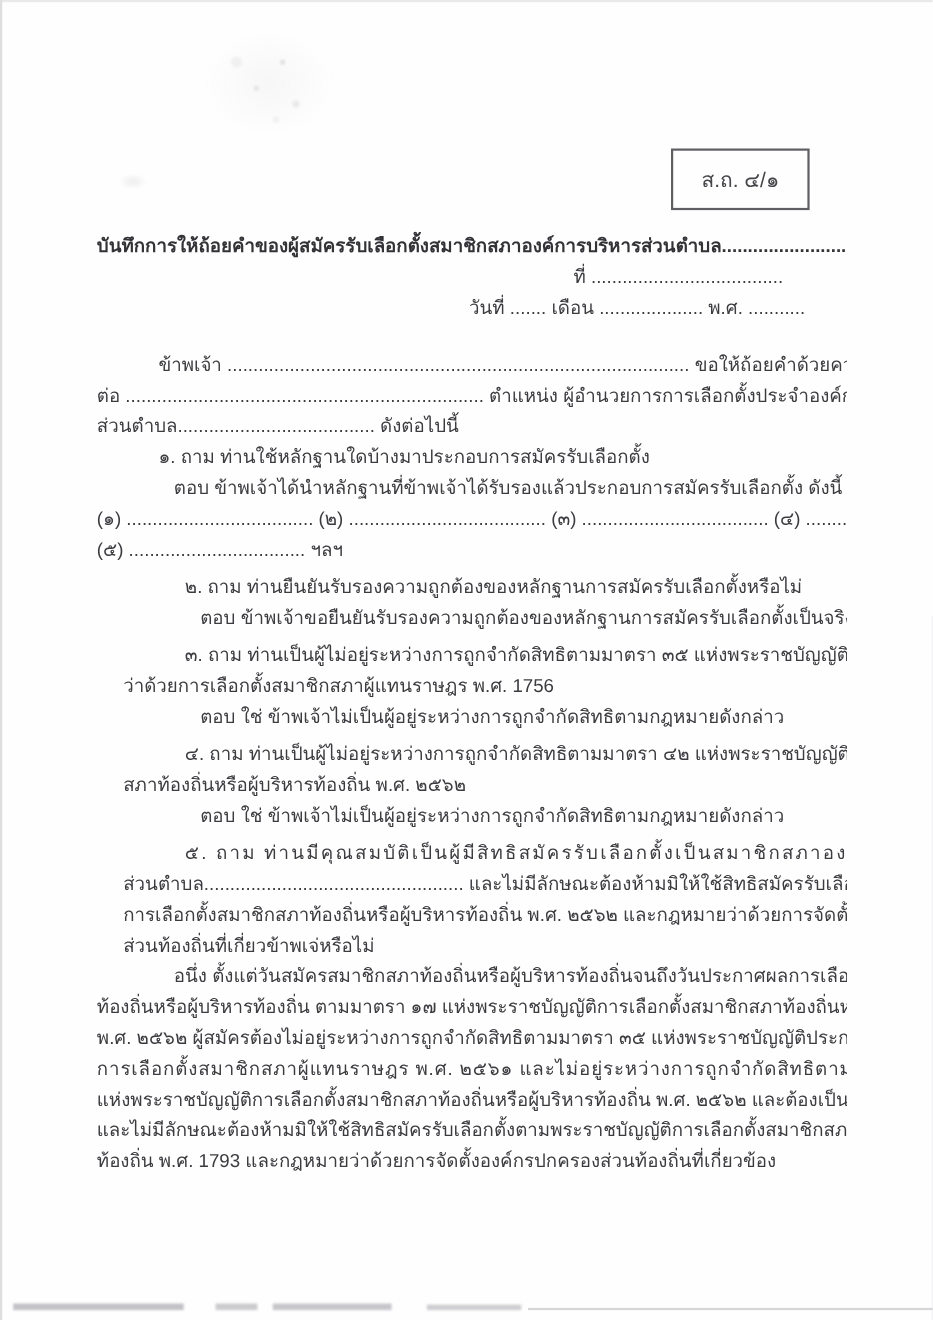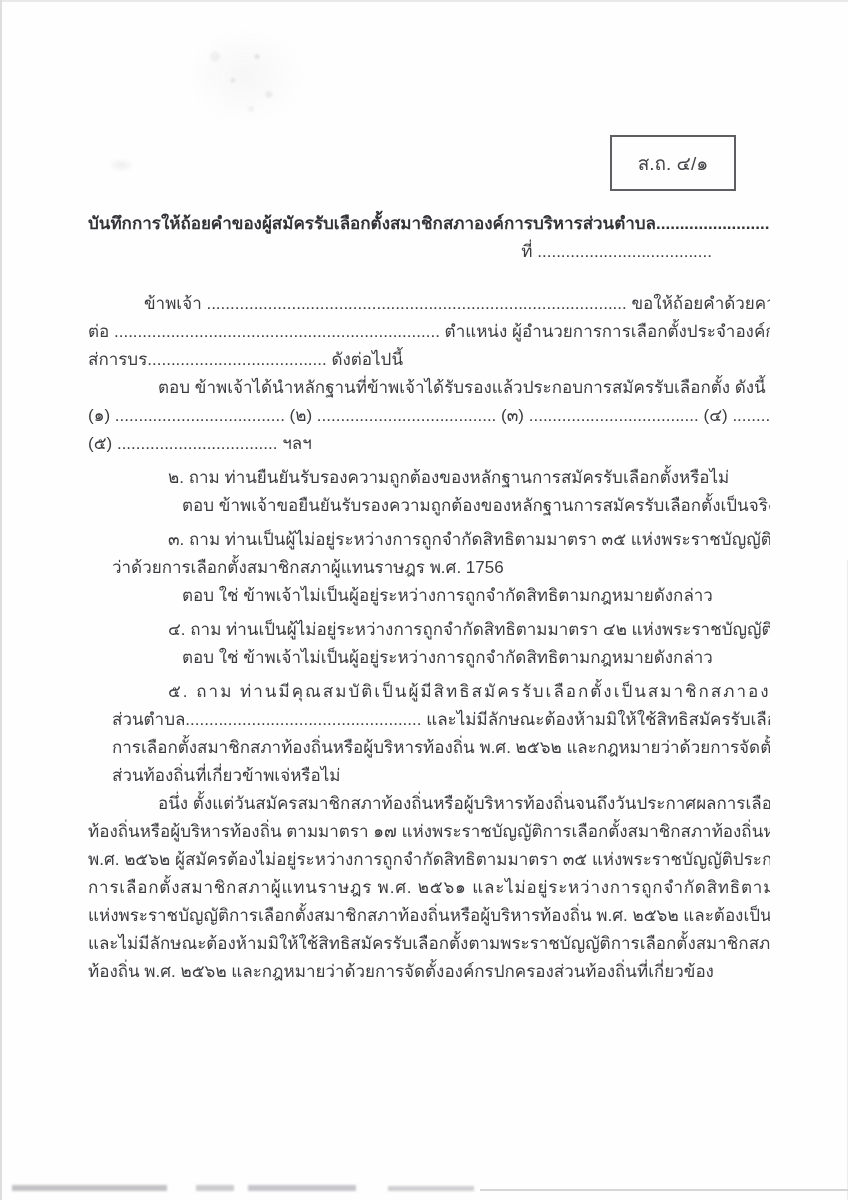--- a/index.html
+++ b/index.html
@@ -94,61 +94,64 @@
   <div class="smudge2"></div>
 
   <div class="code-box">
     <span>ส.ถ. ๔/๑</span>
   </div>
 
   <div class="content">
 
     <div class="line title-line">บันทึกการให้ถ้อยคำของผู้สมัครรับเลือกตั้งสมาชิกสภาองค์การบริหารส่วนตำบล................................................</div>
     <div class="line align-right-1">ที่ .....................................</div>
+    <div class="line align-right-2">วันที่ ....... เดือน .................... พ.ศ. ...........</div>
 
     <div class="intro-gap">
       <div class="line indent-a">ข้าพเจ้า ......................................................................................... ขอให้ถ้อยคำด้วยความสัตย์จริง</div>
       <div class="line">ต่อ ..................................................................... ตำแหน่ง ผู้อำนวยการการเลือกตั้งประจำองค์การบริหาร</div>
-      <div class="line">ส่การบร...................................... ดังต่อไปนี้</div>
+      <div class="line">ส่วนตำบล...................................... ดังต่อไปนี้</div>
     </div>
 
     <div>
+      <div class="line indent-a">๑. ถาม ท่านใช้หลักฐานใดบ้างมาประกอบการสมัครรับเลือกตั้ง</div>
       <div class="line indent-b">ตอบ  ข้าพเจ้าได้นำหลักฐานที่ข้าพเจ้าได้รับรองแล้วประกอบการสมัครรับเลือกตั้ง ดังนี้</div>
       <div class="line">(๑) .................................... (๒) ...................................... (๓) .................................... (๔) ......................................</div>
       <div class="line">(๕) .................................. ฯลฯ</div>
     </div>
 
     <div class="block-gap">
       <div class="line indent-a">๒. ถาม ท่านยืนยันรับรองความถูกต้องของหลักฐานการสมัครรับเลือกตั้งหรือไม่</div>
       <div class="line indent-b">ตอบ  ข้าพเจ้าขอยืนยันรับรองความถูกต้องของหลักฐานการสมัครรับเลือกตั้งเป็นจริงทุกประการ</div>
     </div>
 
     <div class="block-gap">
       <div class="line indent-a">๓. ถาม ท่านเป็นผู้ไม่อยู่ระหว่างการถูกจำกัดสิทธิตามมาตรา ๓๕ แห่งพระราชบัญญัติประกอบรัฐธรรมนูญ</div>
       <div class="line">ว่าด้วยการเลือกตั้งสมาชิกสภาผู้แทนราษฎร พ.ศ. 1756</div>
       <div class="line indent-b">ตอบ ใช่ ข้าพเจ้าไม่เป็นผู้อยู่ระหว่างการถูกจำกัดสิทธิตามกฎหมายดังกล่าว</div>
     </div>
 
     <div class="block-gap">
       <div class="line indent-a">๔. ถาม ท่านเป็นผู้ไม่อยู่ระหว่างการถูกจำกัดสิทธิตามมาตรา ๔๒ แห่งพระราชบัญญัติการเลือกตั้งสมาชิก</div>
+      <div class="line">สภาท้องถิ่นหรือผู้บริหารท้องถิ่น พ.ศ. ๒๕๖๒</div>
       <div class="line indent-b">ตอบ ใช่ ข้าพเจ้าไม่เป็นผู้อยู่ระหว่างการถูกจำกัดสิทธิตามกฎหมายดังกล่าว</div>
     </div>
 
     <div class="block-gap">
       <div class="line indent-a spread-2">๕.  ถาม  ท่านมีคุณสมบัติเป็นผู้มีสิทธิสมัครรับเลือกตั้งเป็นสมาชิกสภาองค์การบริหาร</div>
       <div class="line">ส่วนตำบล.................................................. และไม่มีลักษณะต้องห้ามมิให้ใช้สิทธิสมัครรับเลือกตั้งตามพระราชบัญญัติ</div>
       <div class="line">การเลือกตั้งสมาชิกสภาท้องถิ่นหรือผู้บริหารท้องถิ่น พ.ศ. ๒๕๖๒ และกฎหมายว่าด้วยการจัดตั้งองค์กรปกครอง</div>
       <div class="line">ส่วนท้องถิ่นที่เกี่ยวข้าพเจ่หรือไม่</div>
     </div>
 
 
     <div>
       <div class="line indent-b">อนึ่ง ตั้งแต่วันสมัครสมาชิกสภาท้องถิ่นหรือผู้บริหารท้องถิ่นจนถึงวันประกาศผลการเลือกตั้งสมาชิกสภา</div>
       <div class="line">ท้องถิ่นหรือผู้บริหารท้องถิ่น ตามมาตรา ๑๗ แห่งพระราชบัญญัติการเลือกตั้งสมาชิกสภาท้องถิ่นหรือผู้บริหารท้องถิ่น</div>
       <div class="line">พ.ศ. ๒๕๖๒ ผู้สมัครต้องไม่อยู่ระหว่างการถูกจำกัดสิทธิตามมาตรา ๓๕ แห่งพระราชบัญญัติประกอบรัฐธรรมนูญว่าด้วย</div>
       <div class="line spread-1">การเลือกตั้งสมาชิกสภาผู้แทนราษฎร พ.ศ. ๒๕๖๑ และไม่อยู่ระหว่างการถูกจำกัดสิทธิตามมาตรา ๔๒</div>
       <div class="line">แห่งพระราชบัญญัติการเลือกตั้งสมาชิกสภาท้องถิ่นหรือผู้บริหารท้องถิ่น พ.ศ. ๒๕๖๒ และต้องเป็นบุคคลผู้มีคุณสมบัติ</div>
       <div class="line">และไม่มีลักษณะต้องห้ามมิให้ใช้สิทธิสมัครรับเลือกตั้งตามพระราชบัญญัติการเลือกตั้งสมาชิกสภาท้องถิ่นหรือผู้บริหาร</div>
-      <div class="line">ท้องถิ่น พ.ศ. ๒๕๖๒ และกฎหมายว่าด้วยการจัดตั้งองค์กรปกครองส่วนท้องถิ่นที่เกี่ยวข้อง</div>
+      <div class="line">ท้องถิ่น พ.ศ. 1793 และกฎหมายว่าด้วยการจัดตั้งองค์กรปกครองส่วนท้องถิ่นที่เกี่ยวข้อง</div>
     </div>
 
   </div>
 </div>
 
 </body></html>

